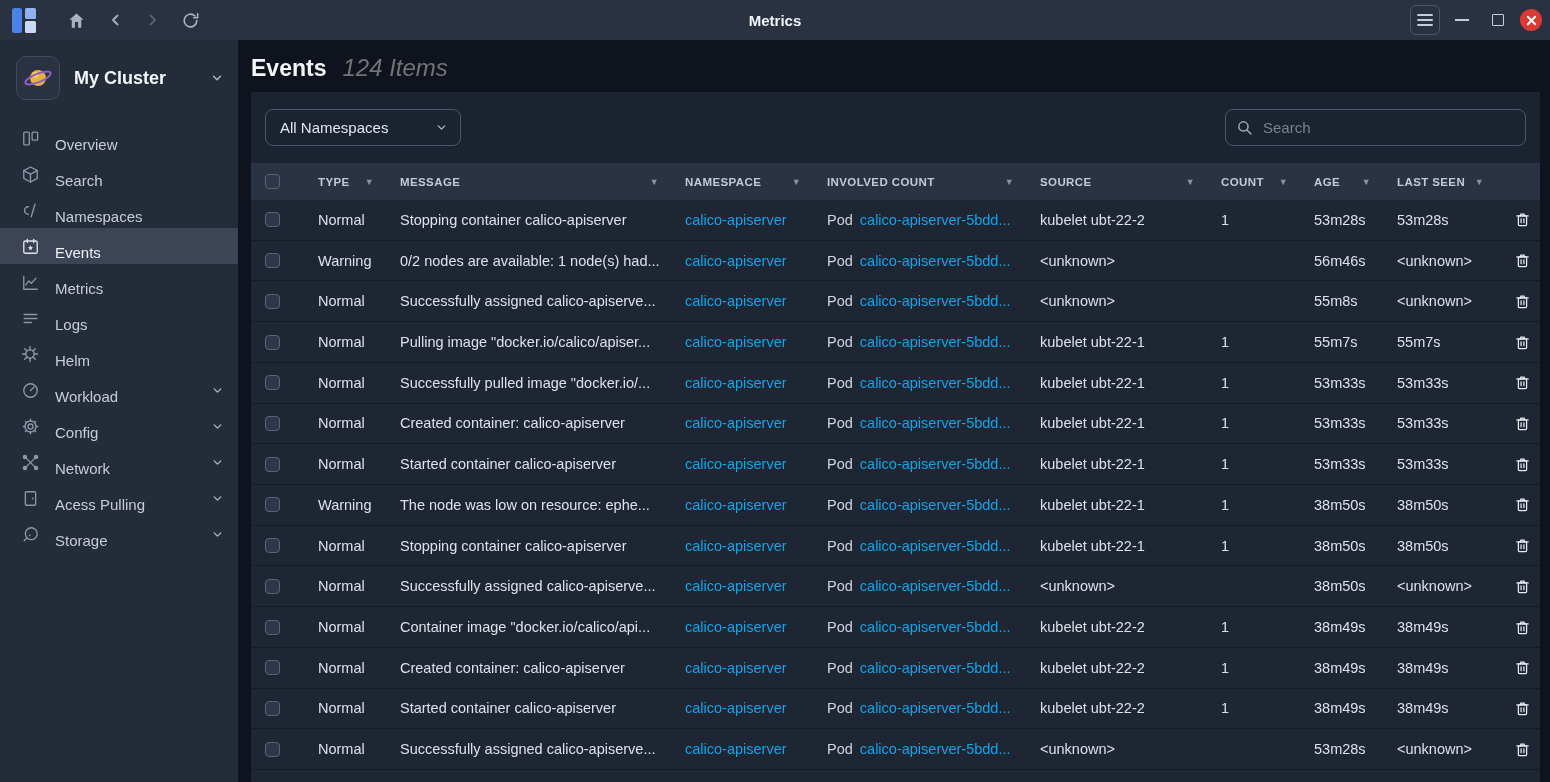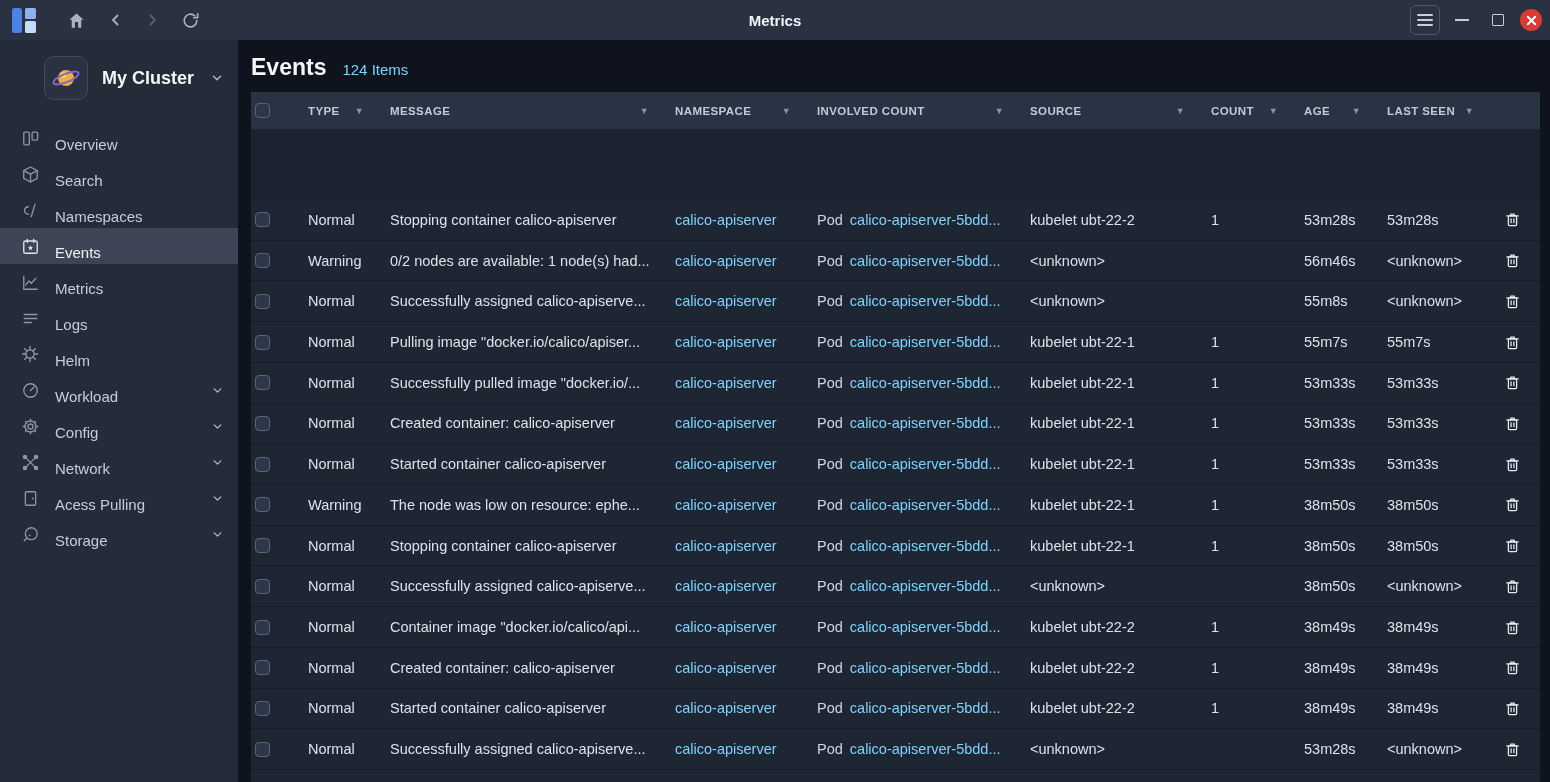--- a/index.html
+++ b/index.html
@@ -22,69 +22,69 @@
     display:flex; flex-direction:column; align-items:center; justify-content:center; gap:3px; cursor:pointer; }
   .menu-btn i { display:block; width:16px; height:2px; background:#c6cdd9; border-radius:1px; }
   .win-btn { width:28px; height:28px; display:flex; align-items:center; justify-content:center; cursor:pointer; }
   .min-glyph { width:14px; height:2px; background:#c6cdd9; }
   .max-glyph { width:12px; height:12px; border:1.6px solid #c6cdd9; border-radius:1px; }
   .close-btn { width:22px; height:22px; border-radius:50%; background:#d93a33; display:flex;
     align-items:center; justify-content:center; cursor:pointer; }
 
   
   .sidebar { position:absolute; left:0; top:40px; width:238px; height:742px; background:#242b39; }
-  .cluster { display:flex; align-items:center; padding:16px 14px 14px 16px; cursor:pointer;margin-left:28px; }
+  .cluster { display:flex; align-items:center; padding:16px 14px 14px 16px; cursor:pointer; }
   .cluster-icon { width:44px; height:44px; border:1px solid #424b5e; border-radius:10px;
     display:flex; align-items:center; justify-content:center; background:#2a3140; }
   .cluster-name { font-size:18px; font-weight:bold; color:#f4f6f8; margin-left:14px; flex:1; }
   .cluster .chev { color:#aab2c0; }
   .nav { margin-top:6px; }
   .nav-item { height:36px; display:flex; align-items:center; padding:0 14px 0 20px;
     cursor:pointer; color:#c7cdd8; font-size:15px; }
   .nav-item .nicon { width:20px; height:20px; margin-right:15px; display:flex;
     align-items:center; justify-content:center; color:#8d96a6; flex:none; }
   .nav-item .nlabel { flex:1;margin-top:13px; }
   .nav-item .chev { color:#aab2c0; }
   .nav-item.selected { background:#3c4456; color:#eef1f5; }
   .nav-item.selected .nicon { color:#dfe4ea; }
   .chev svg { display:block; }
 
   
   .main { position:absolute; left:238px; top:40px; width:1312px; height:742px; background:#0e131d; }
   .page-head { display:flex; align-items:baseline; padding:14px 0 0 13px; }
   .page-title { font-size:23px; font-weight:bold; color:#f4f6f8; }
-  .page-count { font-size:15px; color:#7dd3fc; margin-left:16px; }
+  .page-count { font-size:24px; color:#737373; margin-left:16px;font-style:italic; }
 
   .card { position:absolute; left:13px; right:10px; top:52px; bottom:0;
     background:#1b2230; overflow:hidden; }
   .filter-row { height:71px; display:flex; align-items:center; padding:0 14px; }
   .ns-select { width:196px; height:37px; border:1px solid #4c566a; border-radius:8px;
     display:flex; align-items:center; padding:0 12px 0 14px; color:#e3e7ee; font-size:15px;
     cursor:pointer; justify-content:space-between; background:transparent; }
   .ns-select .chev { color:#aab2c0; }
   .search-box { margin-left:auto; width:301px; height:37px; border:1px solid #4c566a;
     border-radius:8px; display:flex; align-items:center; padding:0 10px; }
   .search-box svg { color:#9aa3b2; flex:none; }
   .search-box input { background:transparent; border:none; outline:none; color:#e3e7ee;
     font-size:15px; margin-left:10px; width:100%; font-family:"Liberation Sans", sans-serif; }
   .search-box input::placeholder { color:#79818f; }
 
   .grid-cols { display:grid;
     grid-template-columns:53px 82px 285px 142px 213px 181px 93px 83px 113px 1fr;
-    padding-left:4px; align-items:center; }
+    padding-left:14px; align-items:center; }
   .thead { height:37px; background:#2a3343; }
   .th { display:flex; align-items:center; justify-content:space-between; padding-right:26px;
     font-size:11.5px; font-weight:bold; letter-spacing:0.4px; color:#c3cad6; cursor:pointer; }
   .sort-arrow { color:#8a93a5; font-size:9px; margin-left:8px; }
   .tbody { position:absolute; top:108px; left:0; right:0; bottom:0; background:#1e2533; }
   .row { height:40.72px; background:#1e2533; border-bottom:1px solid #141a26; cursor:default; }
   .cell { font-size:14.5px; color:#dde2e9; white-space:nowrap; overflow:hidden; }
   .cbox { width:15px; height:15px; border:1.5px solid #5b6477; border-radius:4px;
     background:#2e374a; cursor:pointer; }
-  .ns-link, .obj-link { color:#7dd3fc; cursor:pointer; }
+  .ns-link, .obj-link { color:#0ea5e9; cursor:pointer; }
   .obj-kind { color:#cfd5df; margin-right:7px;margin-top:12px; }
   .del-btn { width:24px; height:24px; display:flex; align-items:center; justify-content:center;
     color:#e8ebf0; cursor:pointer; }
 </style>
 </head>
 <body>
 
 <div class="titlebar">
   <div class="tb-title">Metrics</div>
   <div class="tb-left">
@@ -318,20 +318,37 @@
 </div>
 </div>
 
 <div class="main">
   <div class="page-head">
     <span class="page-title">Events</span>
     <span class="page-count">124 Items</span>
   </div>
 
   <div class="card">
+    <div class="filter-row">
+      <div class="ns-select">
+        <span>All Namespaces</span>
+        <span class="chev">
+          <svg width="13" height="13" viewBox="0 0 24 24" fill="none" stroke="currentColor" stroke-width="2.6" stroke-linecap="round" stroke-linejoin="round">
+              <polyline points="6,9 12,15 18,9"></polyline>
+            </svg>
+        </span>
+      </div>
+      <div class="search-box">
+        <svg width="17" height="17" viewBox="0 0 24 24" fill="none" stroke="currentColor" stroke-width="2.2" stroke-linecap="round">
+          <circle cx="10.5" cy="10.5" r="6.5"></circle>
+            <line x1="15.5" y1="15.5" x2="21" y2="21"></line>
+        </svg>
+        <input type="text" placeholder="Search" style="">
+      </div>
+    </div>
 
     <div class="thead grid-cols">
       <div>
           <div class="cbox"></div>
         </div>
 
     <div class="th">
           <span>TYPE</span>
           <span class="sort-arrow">▼</span>
         </div>

